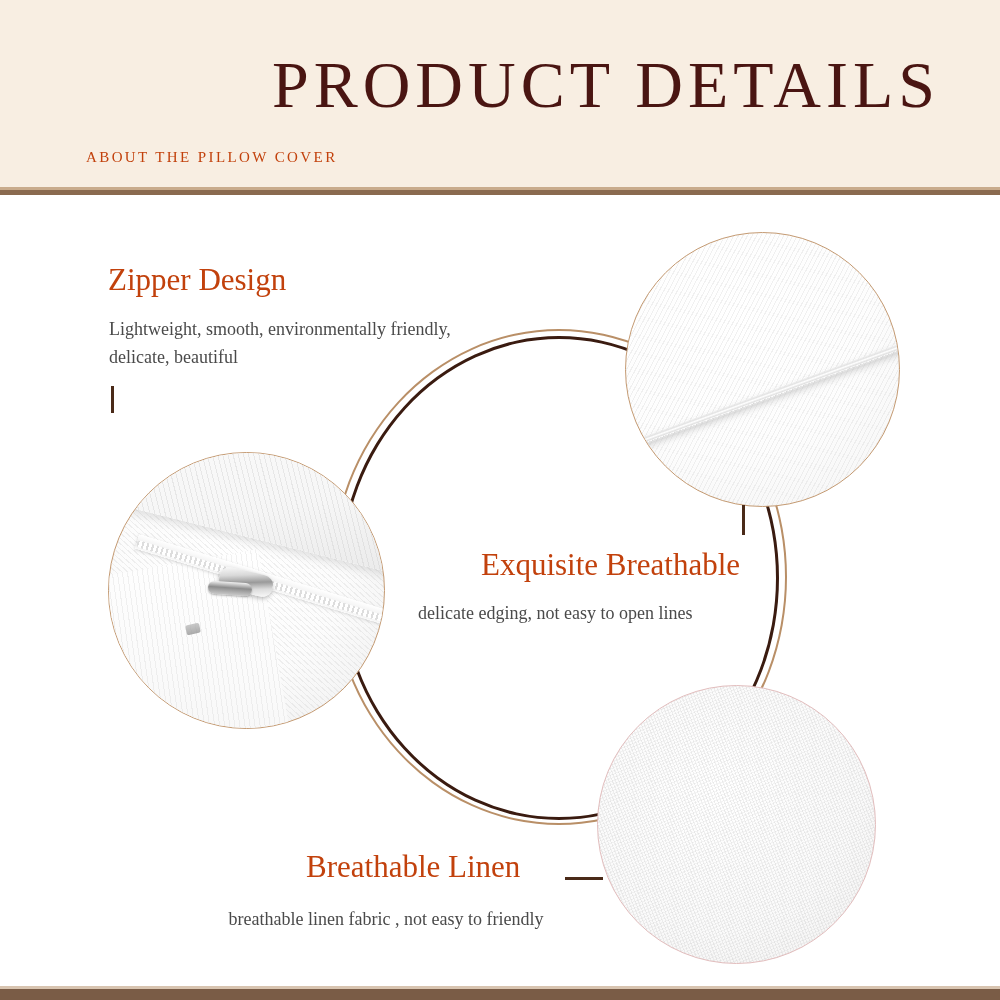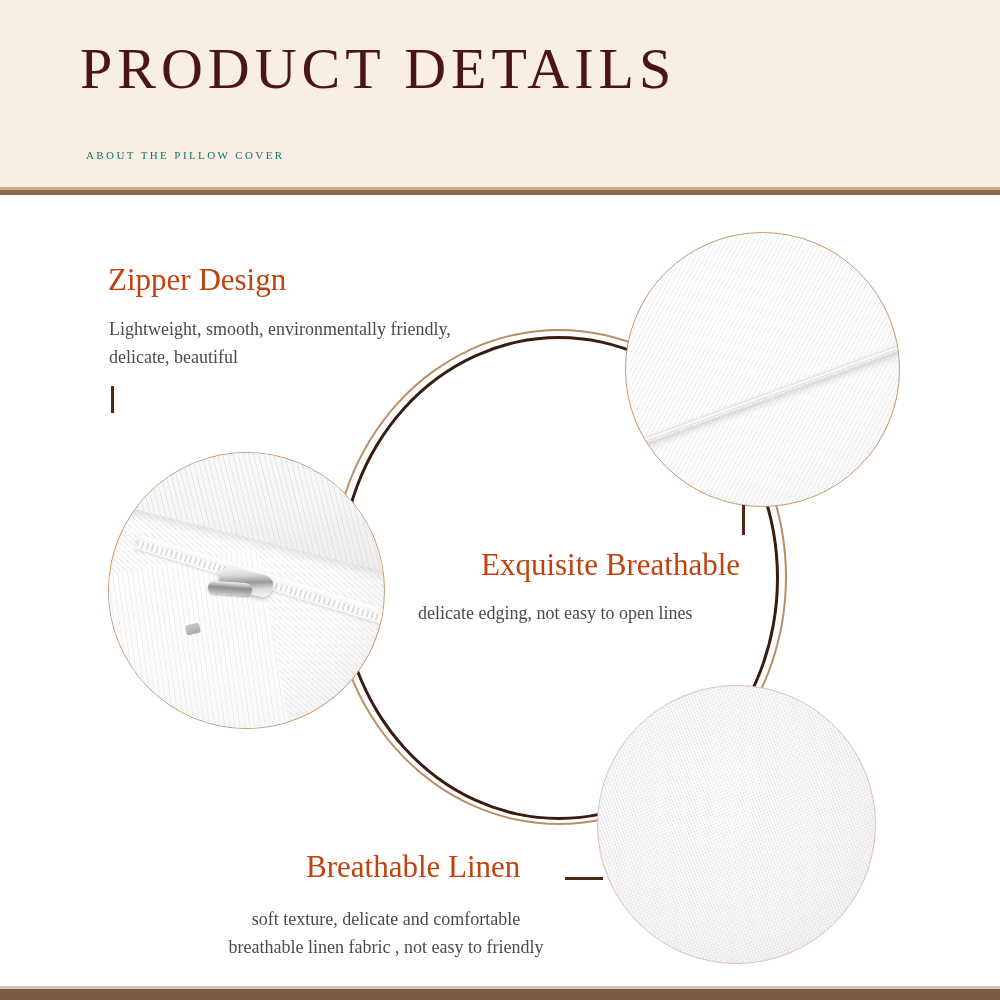--- a/index.html
+++ b/index.html
@@ -35,37 +35,37 @@
   #header-rule-soft {
     position: absolute;
     left: 0; top: 187px;
     width: 1000px;
     height: 3px;
     background: #c9ab8c;
   }
   #page-title {
     position: absolute;
     left: 80px;
-    top: 40px;
+    top: 52px;
     width: 860px;
-    font-size: 58px;
+    font-size: 66px;
     line-height: 1.0;
     letter-spacing: 5px;
     color: #4a1512;
     font-family: "Liberation Serif", "DejaVu Serif", serif;
     white-space: nowrap;
-    text-align: left;
+    text-align: right;
   }
   #page-subtitle {
     position: absolute;
     left: 86px;
     top: 149px;
-    font-size: 11px;
+    font-size: 15px;
     letter-spacing: 2.4px;
-    color: #0f766e;
+    color: #c2410c;
     white-space: nowrap;
   }
 
   
   #bottom-bar {
     position: absolute;
     left: 0; top: 989px;
     width: 1000px;
     height: 11px;
     background: #7a5c46;
@@ -354,20 +354,19 @@
   <div class="feature-body" id="zipper-body">Lightweight, smooth, environmentally friendly, delicate, beautiful</div>
   <div id="zipper-tick"></div>
 
   <div id="stitching-tick"></div>
   <div class="feature-title" id="stitching-title">Exquisite Breathable</div>
   <div class="feature-body" id="stitching-body">delicate edging, not easy to open lines</div>
 
   <div class="feature-title" id="linen-title">Breathable Linen</div>
   <div id="linen-dash"></div>
   <div class="feature-body" id="linen-body">
-    <div>soft texture, delicate and comfortable</div>
     <div>breathable linen fabric , not easy to friendly</div>
   </div>
 
   <div id="bottom-bar-soft"></div>
   <div id="bottom-bar"></div>
 
 </div>
 
 </body></html>

